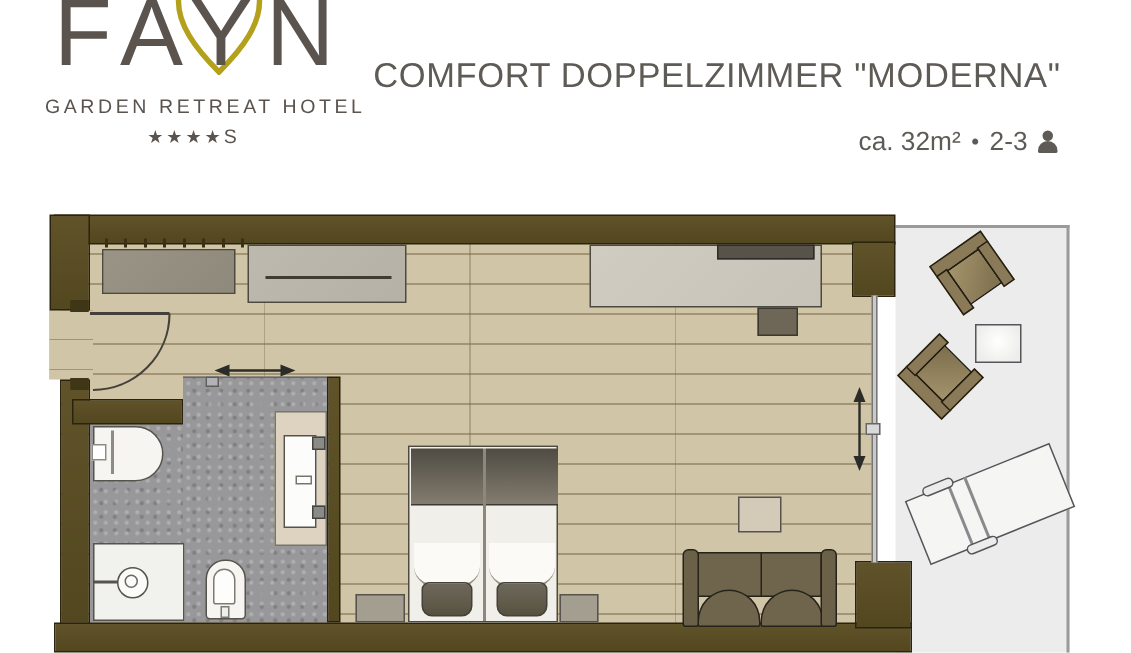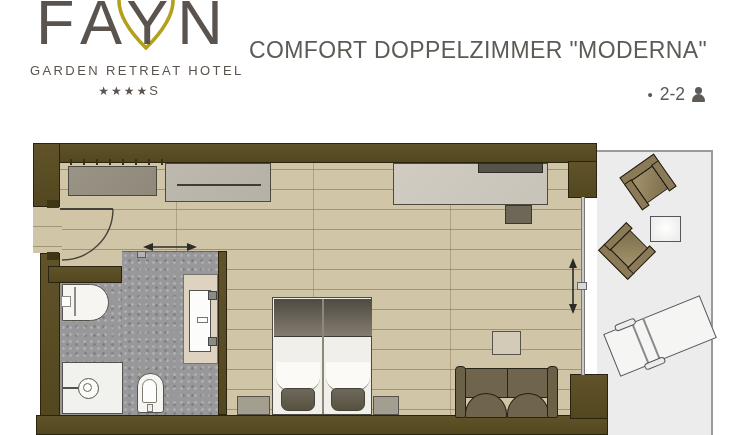--- a/index.html
+++ b/index.html
@@ -71,22 +71,23 @@
     <path d="M31 74 C14 57 4 42 4 27 C4 9 16 -3 31 -3 C46 -3 58 9 58 27 C58 42 48 57 31 74 Z" fill="none" stroke="#b3a11c" stroke-width="3.6"></path>
   </svg>
   <div id="brand">FAYN</div>
   <div id="tagline">GARDEN RETREAT HOTEL</div>
   <div id="starsrow"><span>★★★★</span><span class="s">S</span></div>
 </div>
 
 <div id="title">COMFORT DOPPELZIMMER "MODERNA"</div>
 
 <div id="subtitle">
+  <span>ca. 32m²</span>
   <span class="sep">•</span>
-  <span>2-2</span>
+  <span>2-3</span>
   <span class="person">
       <span class="ph"></span>
       <span class="pb"></span>
     </span>
 </div>
 
 <div id="plan" class="abs" style="left:0;top:0;width:754px;height:435px">
 
   <div class="abs" style="left:597px;top:150px;width:116px;height:285px;background:var(--balcony);border-top:2px solid #9a9a9a;border-right:2px solid #9a9a9a"></div>
 

